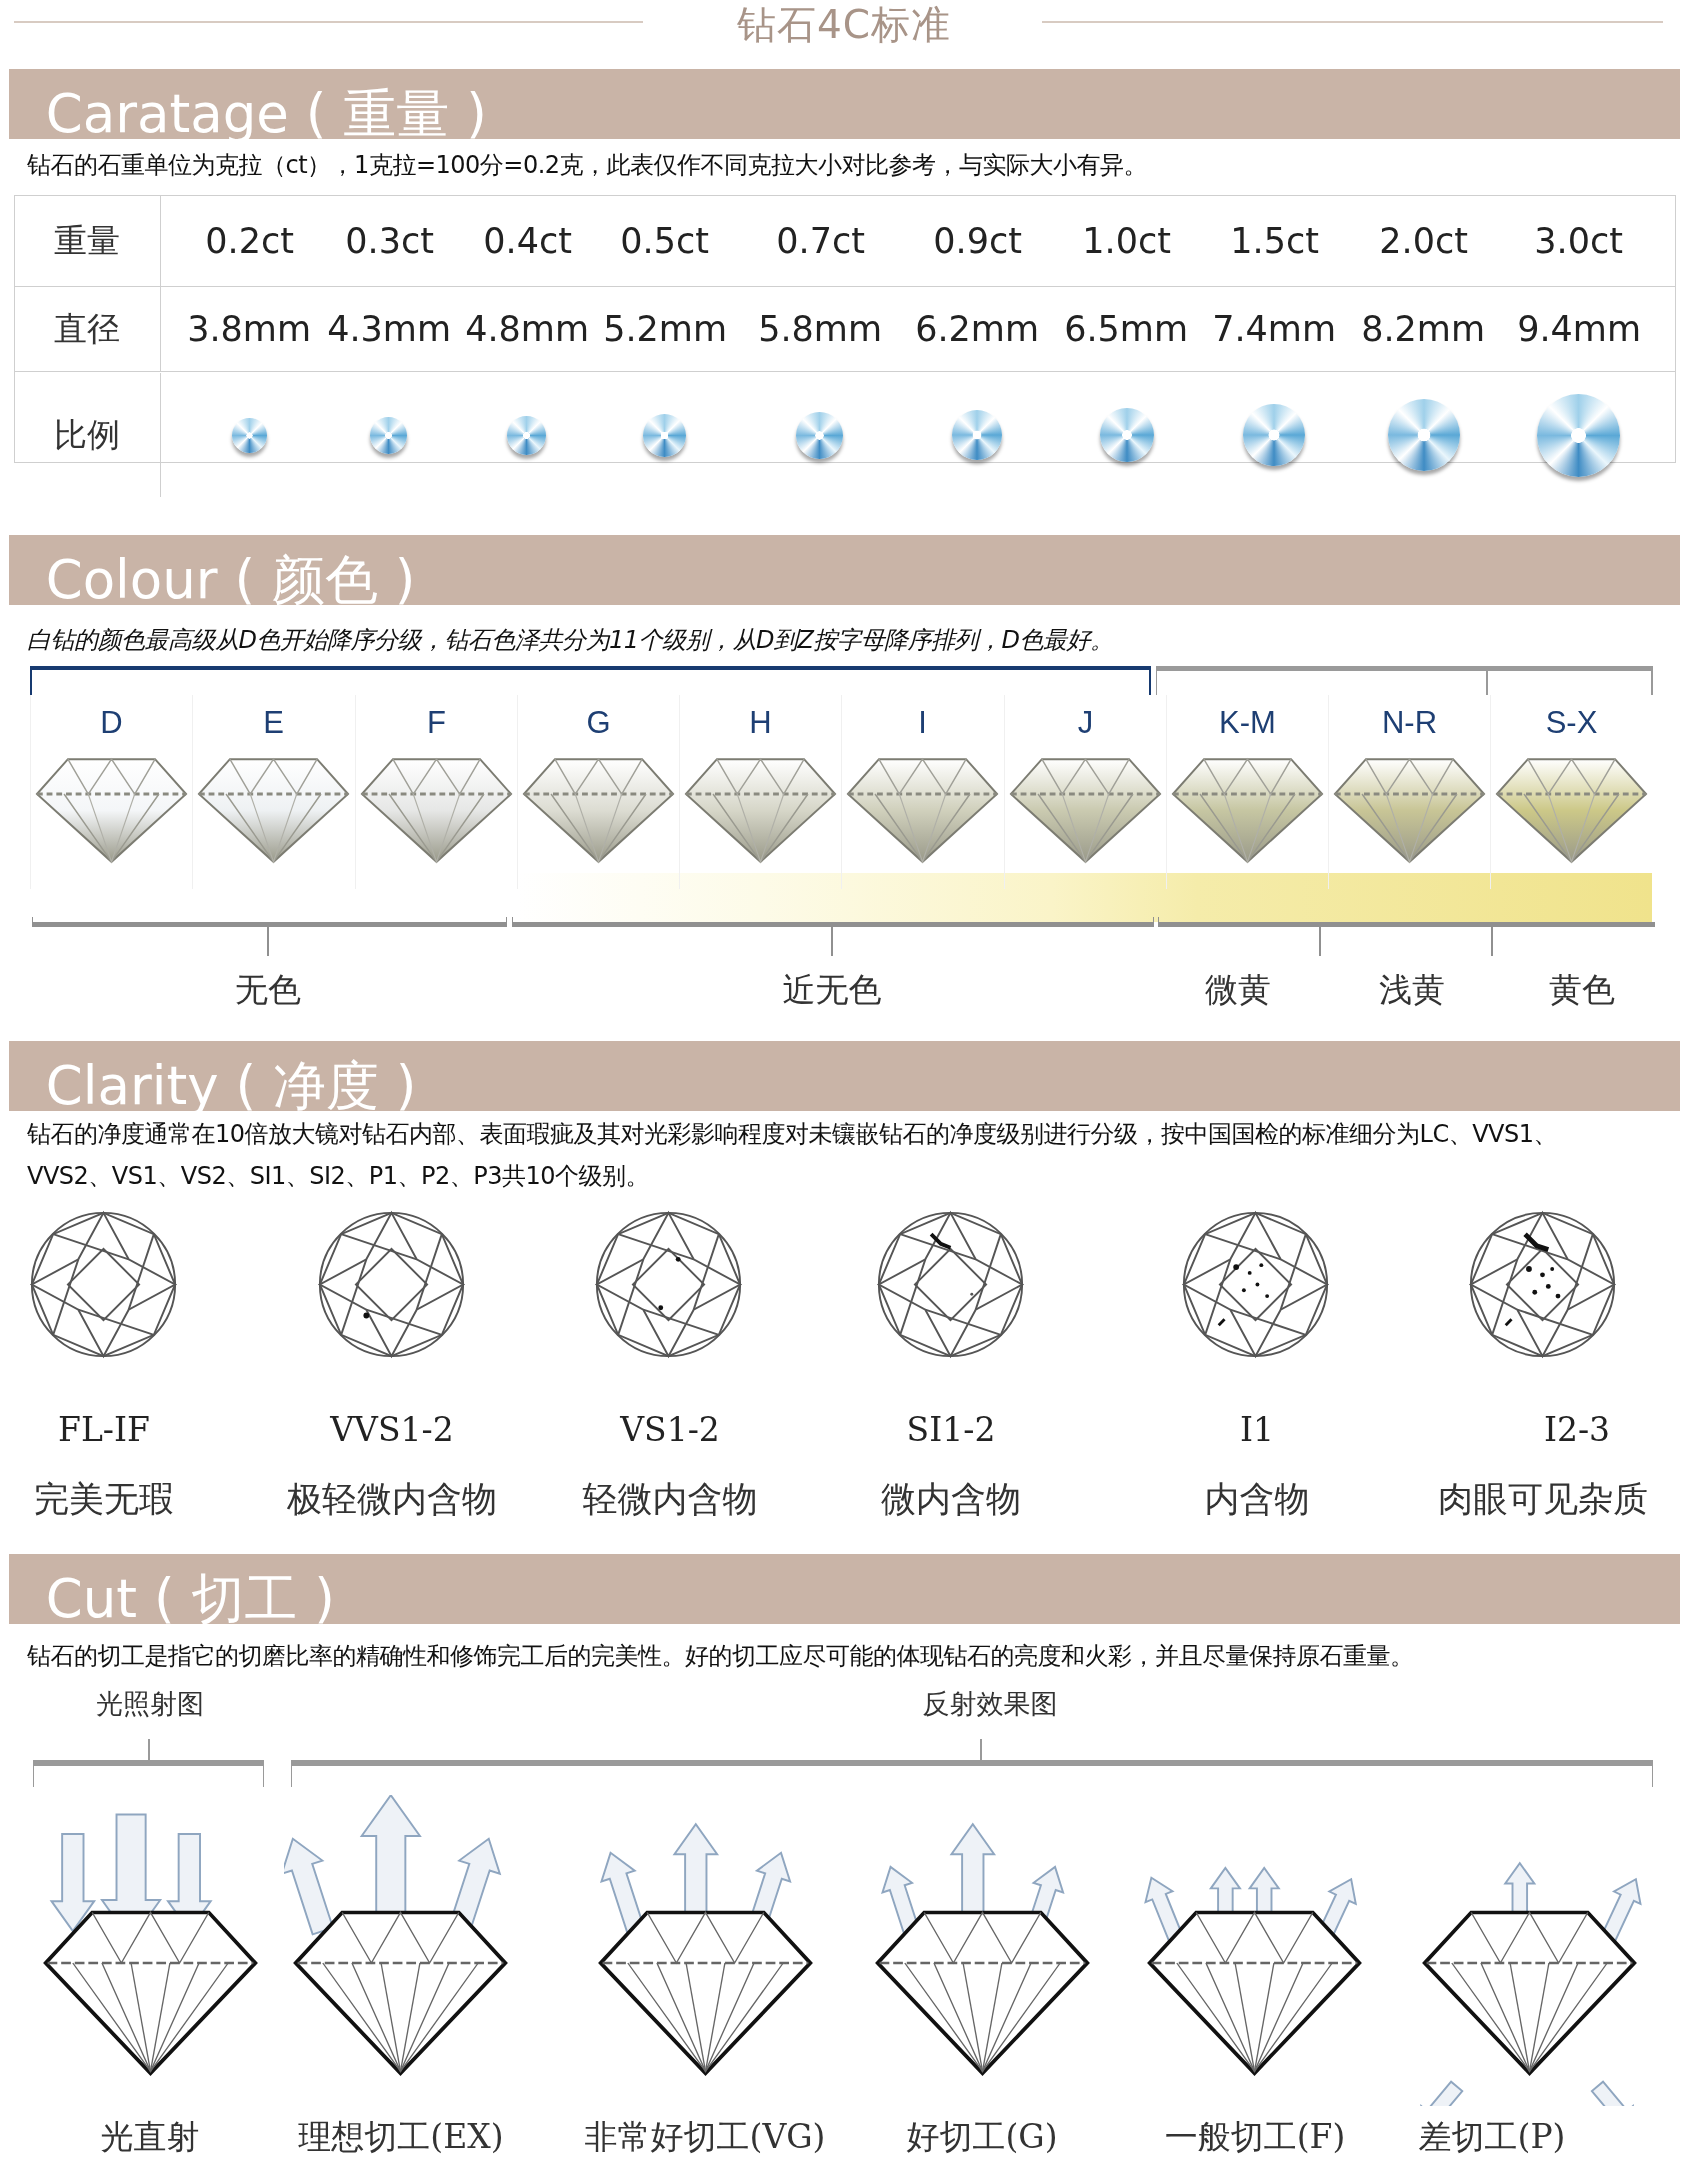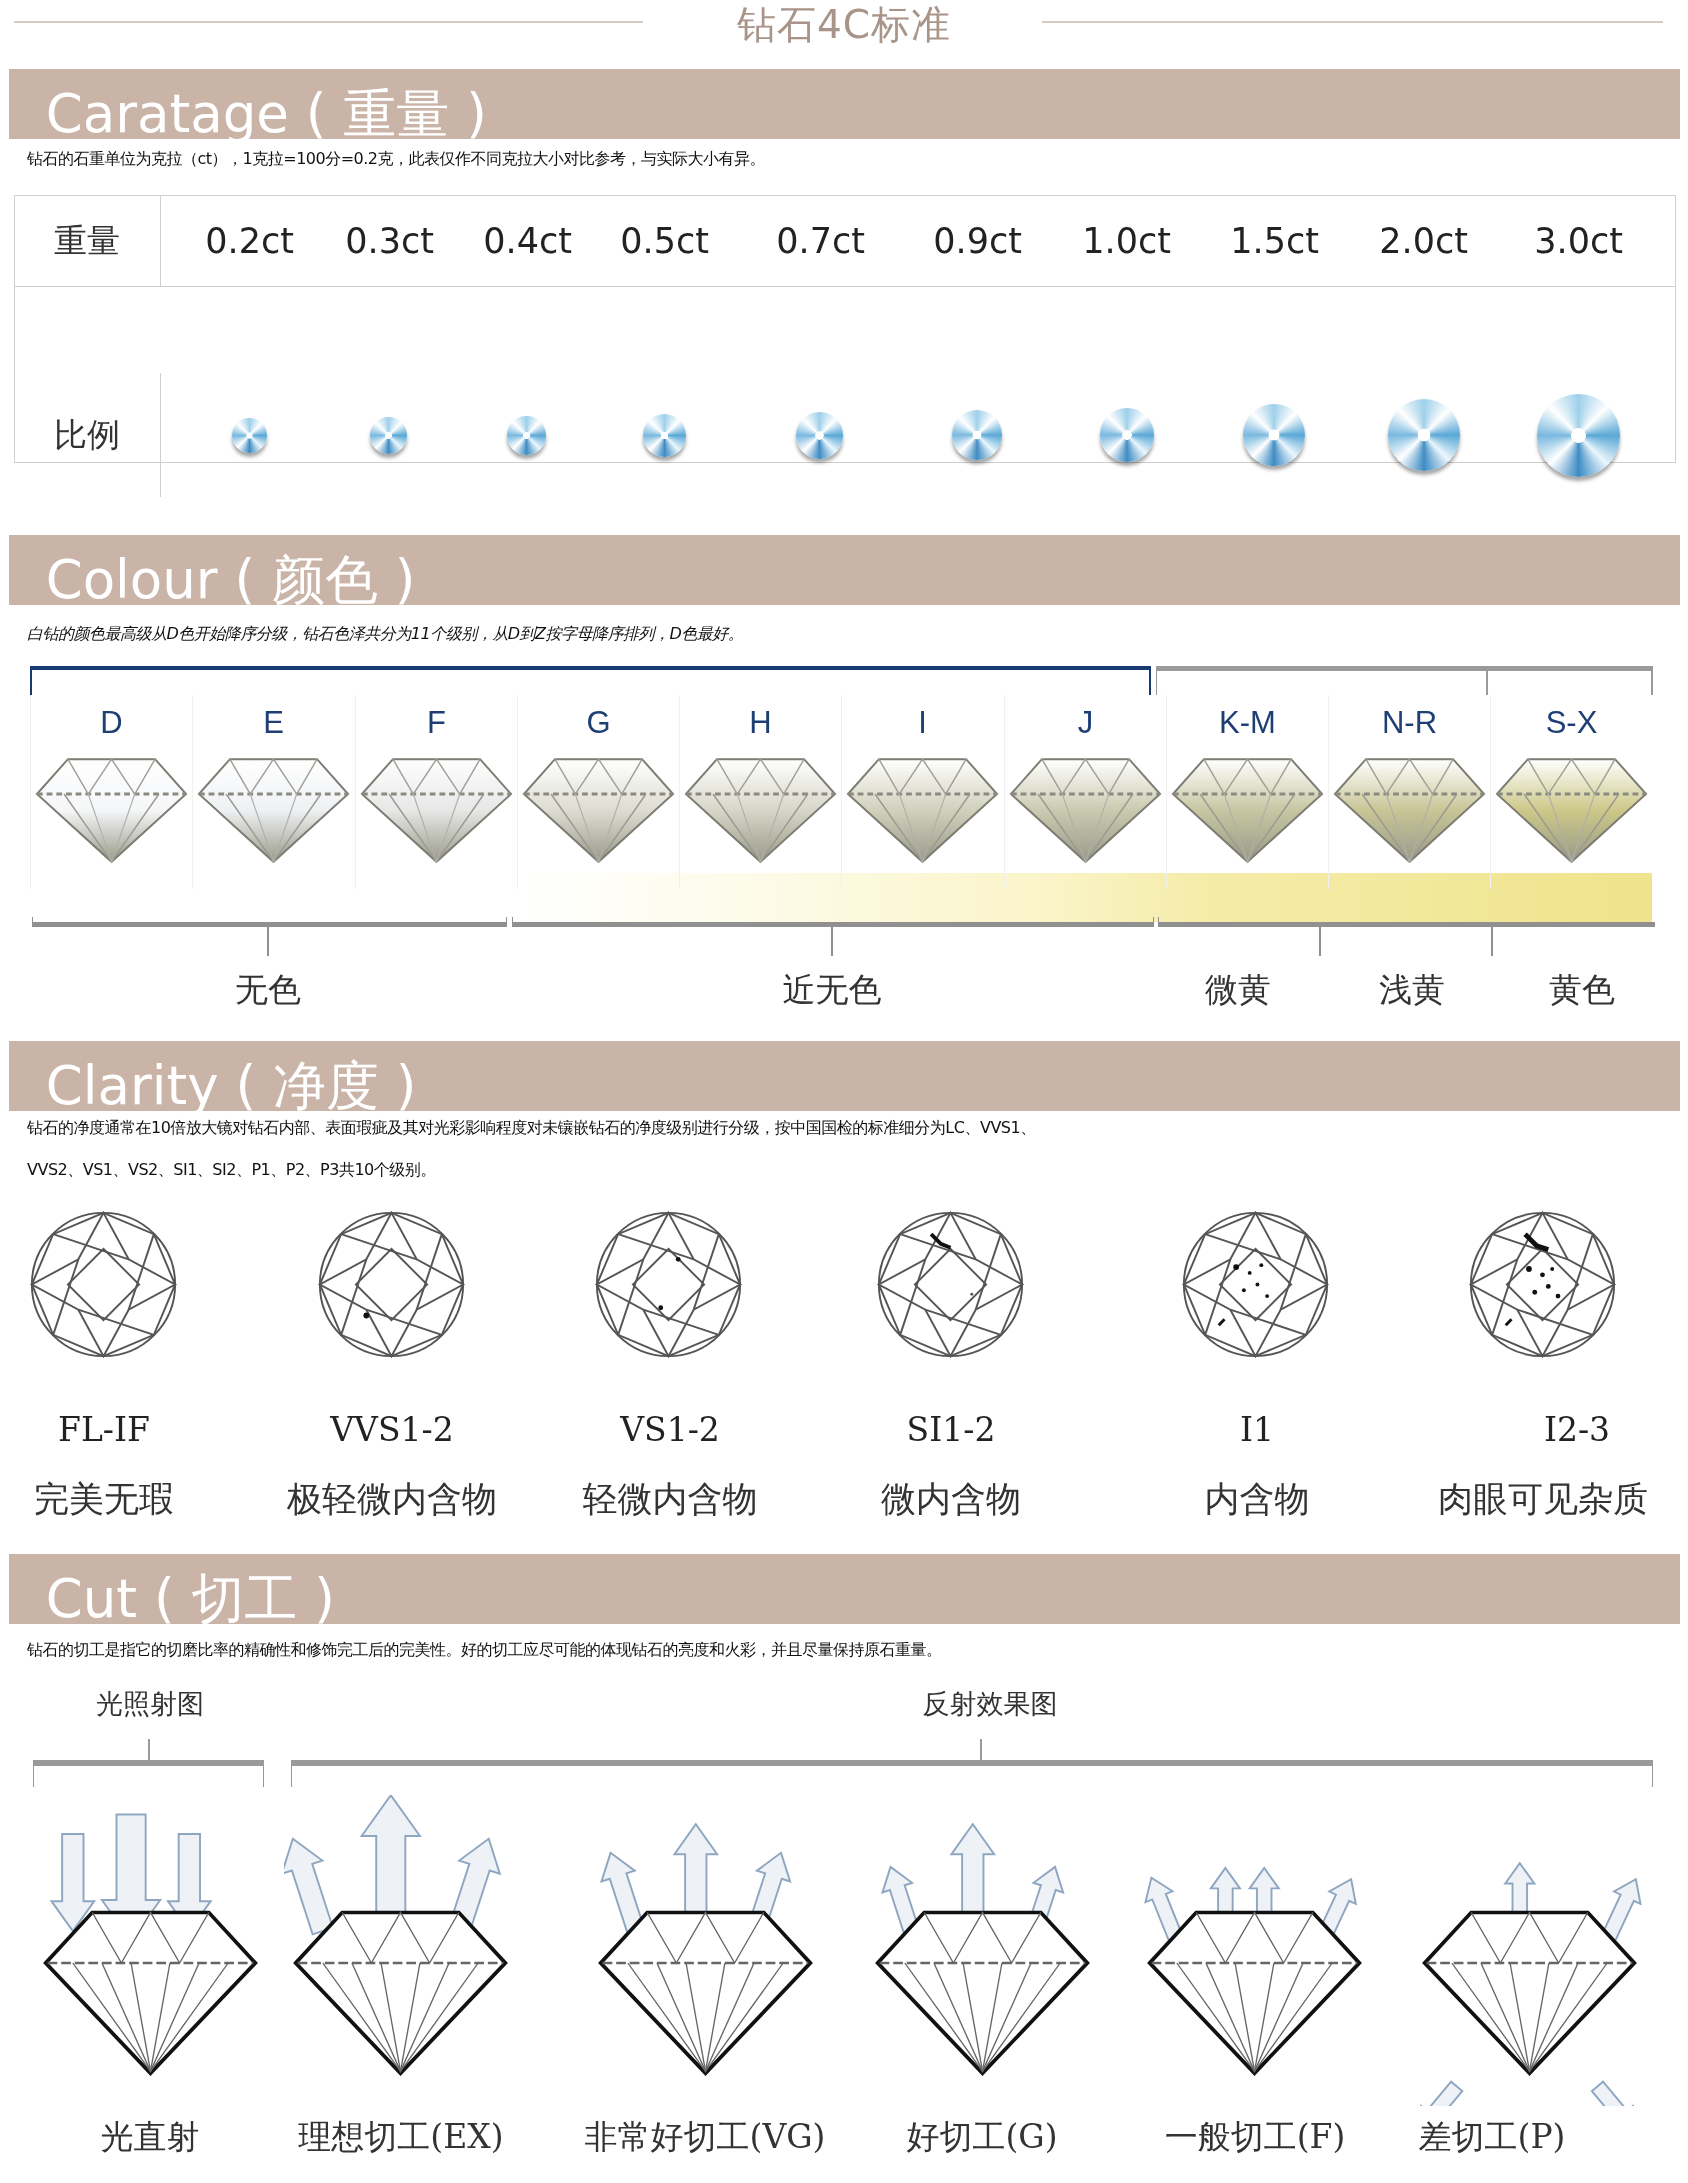--- a/index.html
+++ b/index.html
@@ -6,21 +6,21 @@
   html, body { width: 1688px; height: 2183px; background: #ffffff; overflow: hidden; }
   body { position: relative; font-family: "DejaVu Sans", "Liberation Sans", sans-serif; color: #111; }
 
   
   .title-line { position: absolute; top: 21.3px; height: 1.9px; background: #d8cbc2; }
   .page-title { position: absolute; top: -1.9px; left: 0; width: 1688px; text-align: center; font-size: 39px; color: #a89488; letter-spacing: 1px; }
 
   
   .band { position: absolute; left: 8.7px; width: 1671px; height: 70px; background: #c9b4a7; }
   .band-title { position: absolute; left: 37px; top: 9.7px; font-size: 53px; color: #ffffff; white-space: nowrap; }
-  .desc { position: absolute; left: 27px; font-size: 16px; color: #111; white-space: nowrap; letter-spacing: -0.5px; }
+  .desc { position: absolute; left: 27px; font-size: 24px; color: #111; white-space: nowrap; letter-spacing: -0.5px; }
 
   
   .ctable { position: absolute; left: 13.6px; top: 195px; width: 1662px; height: 268px; border: 1.9px solid #cfcfcf; }
   .crow { position: absolute; left: 0; width: 100%; border-bottom: 1.9px solid #cfcfcf; }
   .crow:last-child { border-bottom: none; }
   .rowhead { position: absolute; left: 0; top: 0; height: 100%; width: 146px; border-right: 1.9px solid #cfcfcf; display: flex; align-items: center; justify-content: center; font-size: 33px; color: #333; }
   .cell { position: absolute; top: 0; height: 100%; display: flex; align-items: center; justify-content: center; font-size: 35px; color: #222; font-family: "DejaVu Sans", sans-serif; }
   .gem { border-radius: 50%; background:
       radial-gradient(circle at 50% 50%, #ffffff 0 12%, transparent 13%),
       conic-gradient(from 0deg, #9fd0ea, #ffffff, #5aa8d6, #eaf6fc, #3f8cc4, #ffffff, #7ab9df, #ffffff, #9fd0ea);
@@ -71,20 +71,35 @@
         <div class="cell" style="left:162px;width:146px;">0.2ct</div>
         <div class="cell" style="left:302px;width:146px;">0.3ct</div>
         <div class="cell" style="left:440px;width:146px;">0.4ct</div>
         <div class="cell" style="left:577px;width:146px;">0.5ct</div>
         <div class="cell" style="left:733px;width:146px;">0.7ct</div>
         <div class="cell" style="left:890px;width:146px;">0.9ct</div>
         <div class="cell" style="left:1039px;width:146px;">1.0ct</div>
         <div class="cell" style="left:1187px;width:146px;">1.5ct</div>
         <div class="cell" style="left:1336px;width:146px;">2.0ct</div>
         <div class="cell" style="left:1491px;width:146px;">3.0ct</div>
+      </div>
+  </div>
+  <div class="crow" style="top:91px;height:85px;">
+    <div class="rowhead">直径</div>
+    <div id="diam-cells">
+        <div class="cell" style="left:157px;width:155px;">3.8mm</div>
+        <div class="cell" style="left:297px;width:155px;">4.3mm</div>
+        <div class="cell" style="left:435px;width:155px;">4.8mm</div>
+        <div class="cell" style="left:573px;width:155px;">5.2mm</div>
+        <div class="cell" style="left:728px;width:155px;">5.8mm</div>
+        <div class="cell" style="left:885px;width:155px;">6.2mm</div>
+        <div class="cell" style="left:1034px;width:155px;">6.5mm</div>
+        <div class="cell" style="left:1182px;width:155px;">7.4mm</div>
+        <div class="cell" style="left:1331px;width:155px;">8.2mm</div>
+        <div class="cell" style="left:1487px;width:155px;">9.4mm</div>
       </div>
   </div>
   <div class="crow" style="top:177px;height:124px;">
     <div class="rowhead">比例</div>
     <div id="gem-cells">
         <div class="cell" style="left:177px;width:116px;">
          <span class="gem" style="display:block;width:35px;height:35px;"></span>
        </div>
         <div class="cell" style="left:316px;width:116px;">
          <span class="gem" style="display:block;width:37px;height:37px;"></span>

